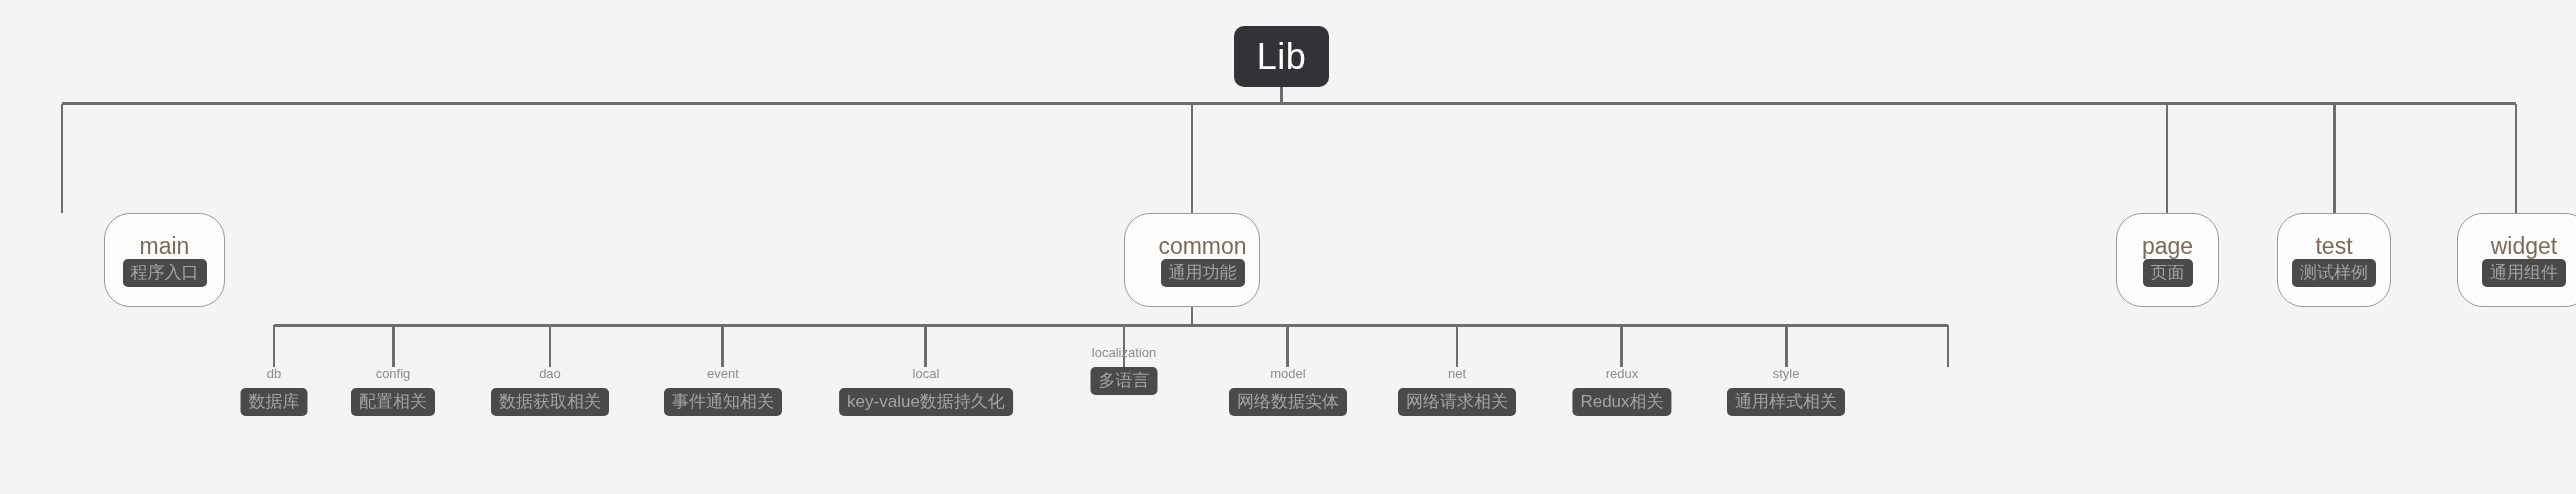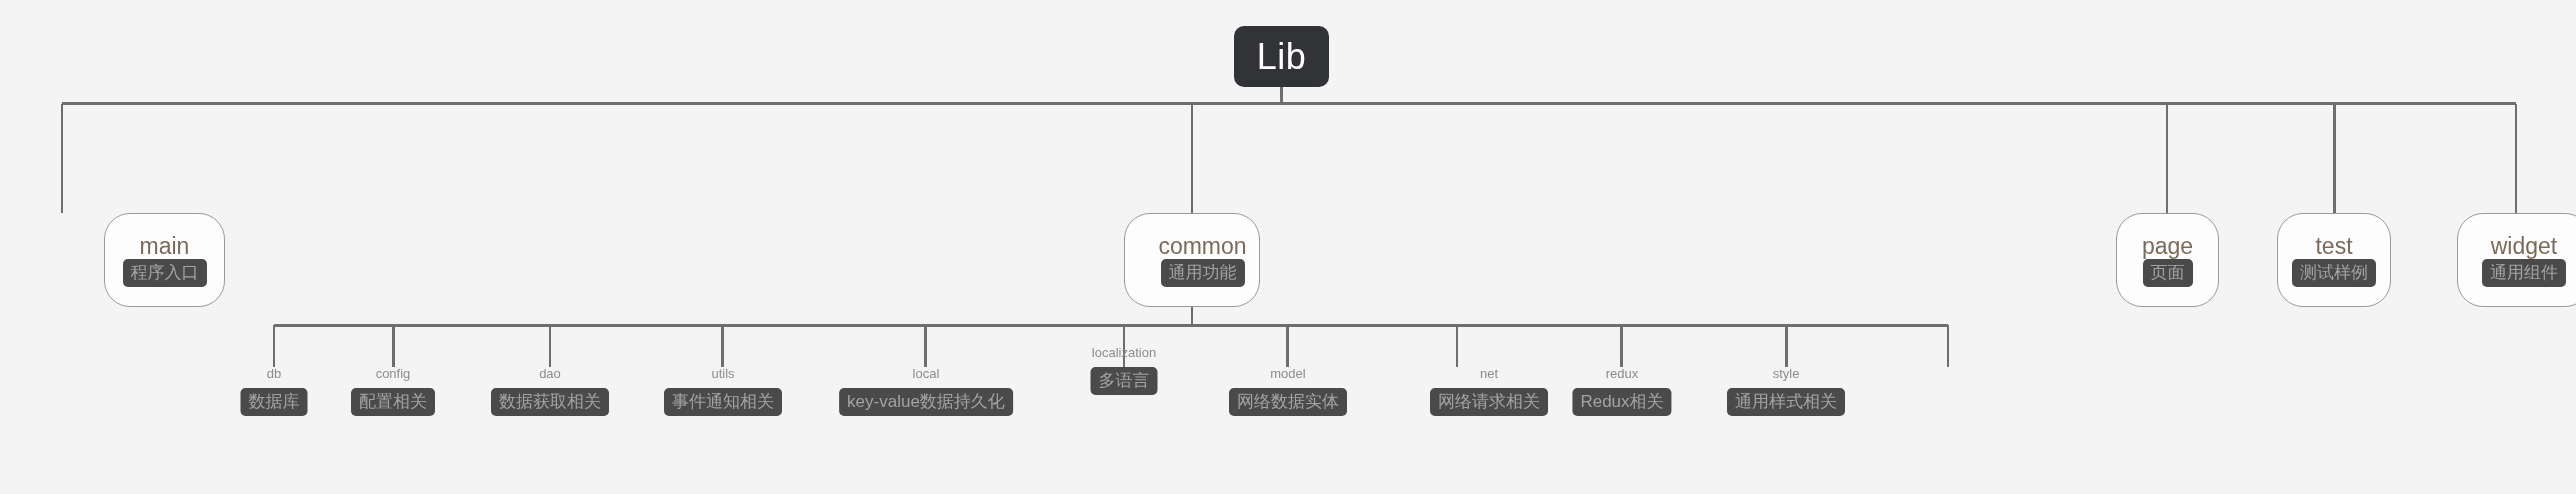--- a/index.html
+++ b/index.html
@@ -166,40 +166,40 @@
     <span class="leaf-title">config</span>
     <span class="badge">配置相关</span>
   </div>
 
   <div class="leaf-node" style="left:550px; top:367px;">
     <span class="leaf-title">dao</span>
     <span class="badge">数据获取相关</span>
   </div>
 
   <div class="leaf-node" style="left:723px; top:367px;">
-    <span class="leaf-title">utils</span>
+    <span class="leaf-title">event</span>
     <span class="badge">事件通知相关</span>
   </div>
 
   <div class="leaf-node" style="left:926px; top:367px;">
     <span class="leaf-title">local</span>
     <span class="badge">key-value数据持久化</span>
   </div>
 
   <div class="leaf-node" style="left:1124px; top:346px;">
     <span class="leaf-title">localization</span>
     <span class="badge">多语言</span>
   </div>
 
   <div class="leaf-node" style="left:1288px; top:367px;">
     <span class="leaf-title">model</span>
     <span class="badge">网络数据实体</span>
   </div>
 
-  <div class="leaf-node" style="left:1457px; top:367px;margin-left:32px;">
+  <div class="leaf-node" style="left:1457px; top:367px;">
     <span class="leaf-title">net</span>
     <span class="badge">网络请求相关</span>
   </div>
 
   <div class="leaf-node" style="left:1622px; top:367px;">
     <span class="leaf-title">redux</span>
     <span class="badge">Redux相关</span>
   </div>
 
   <div class="leaf-node" style="left:1786px; top:367px;">

